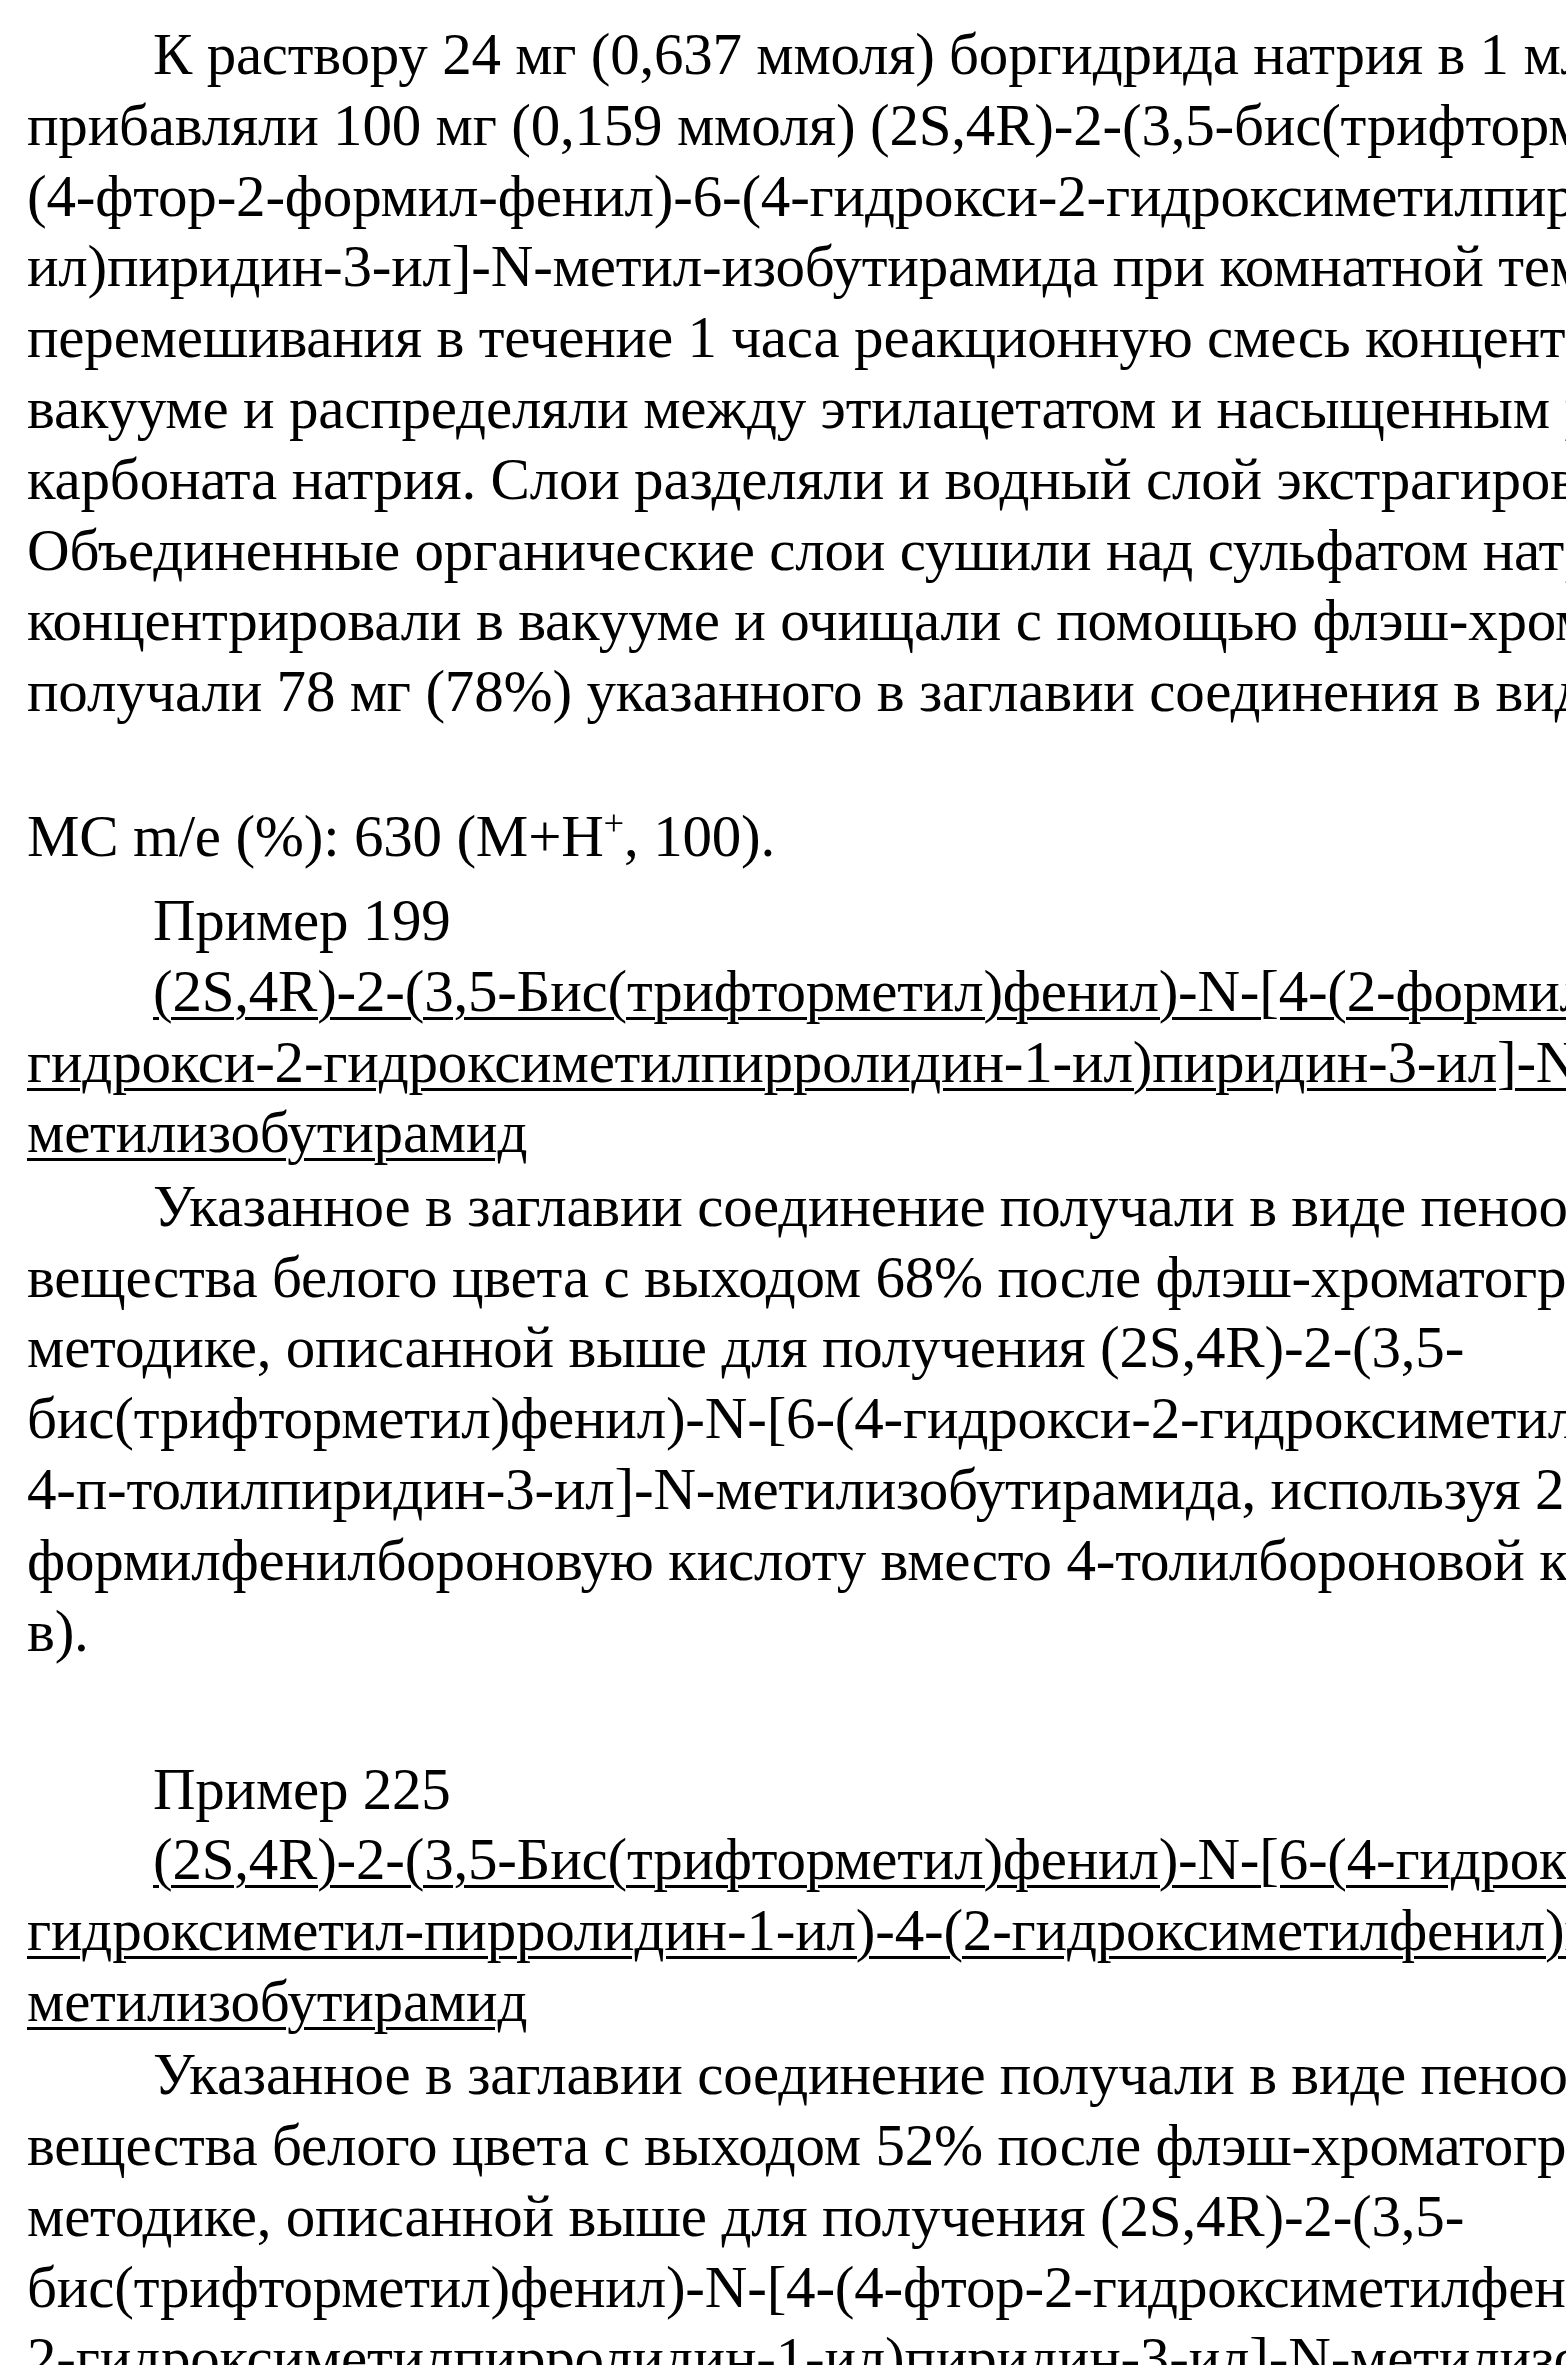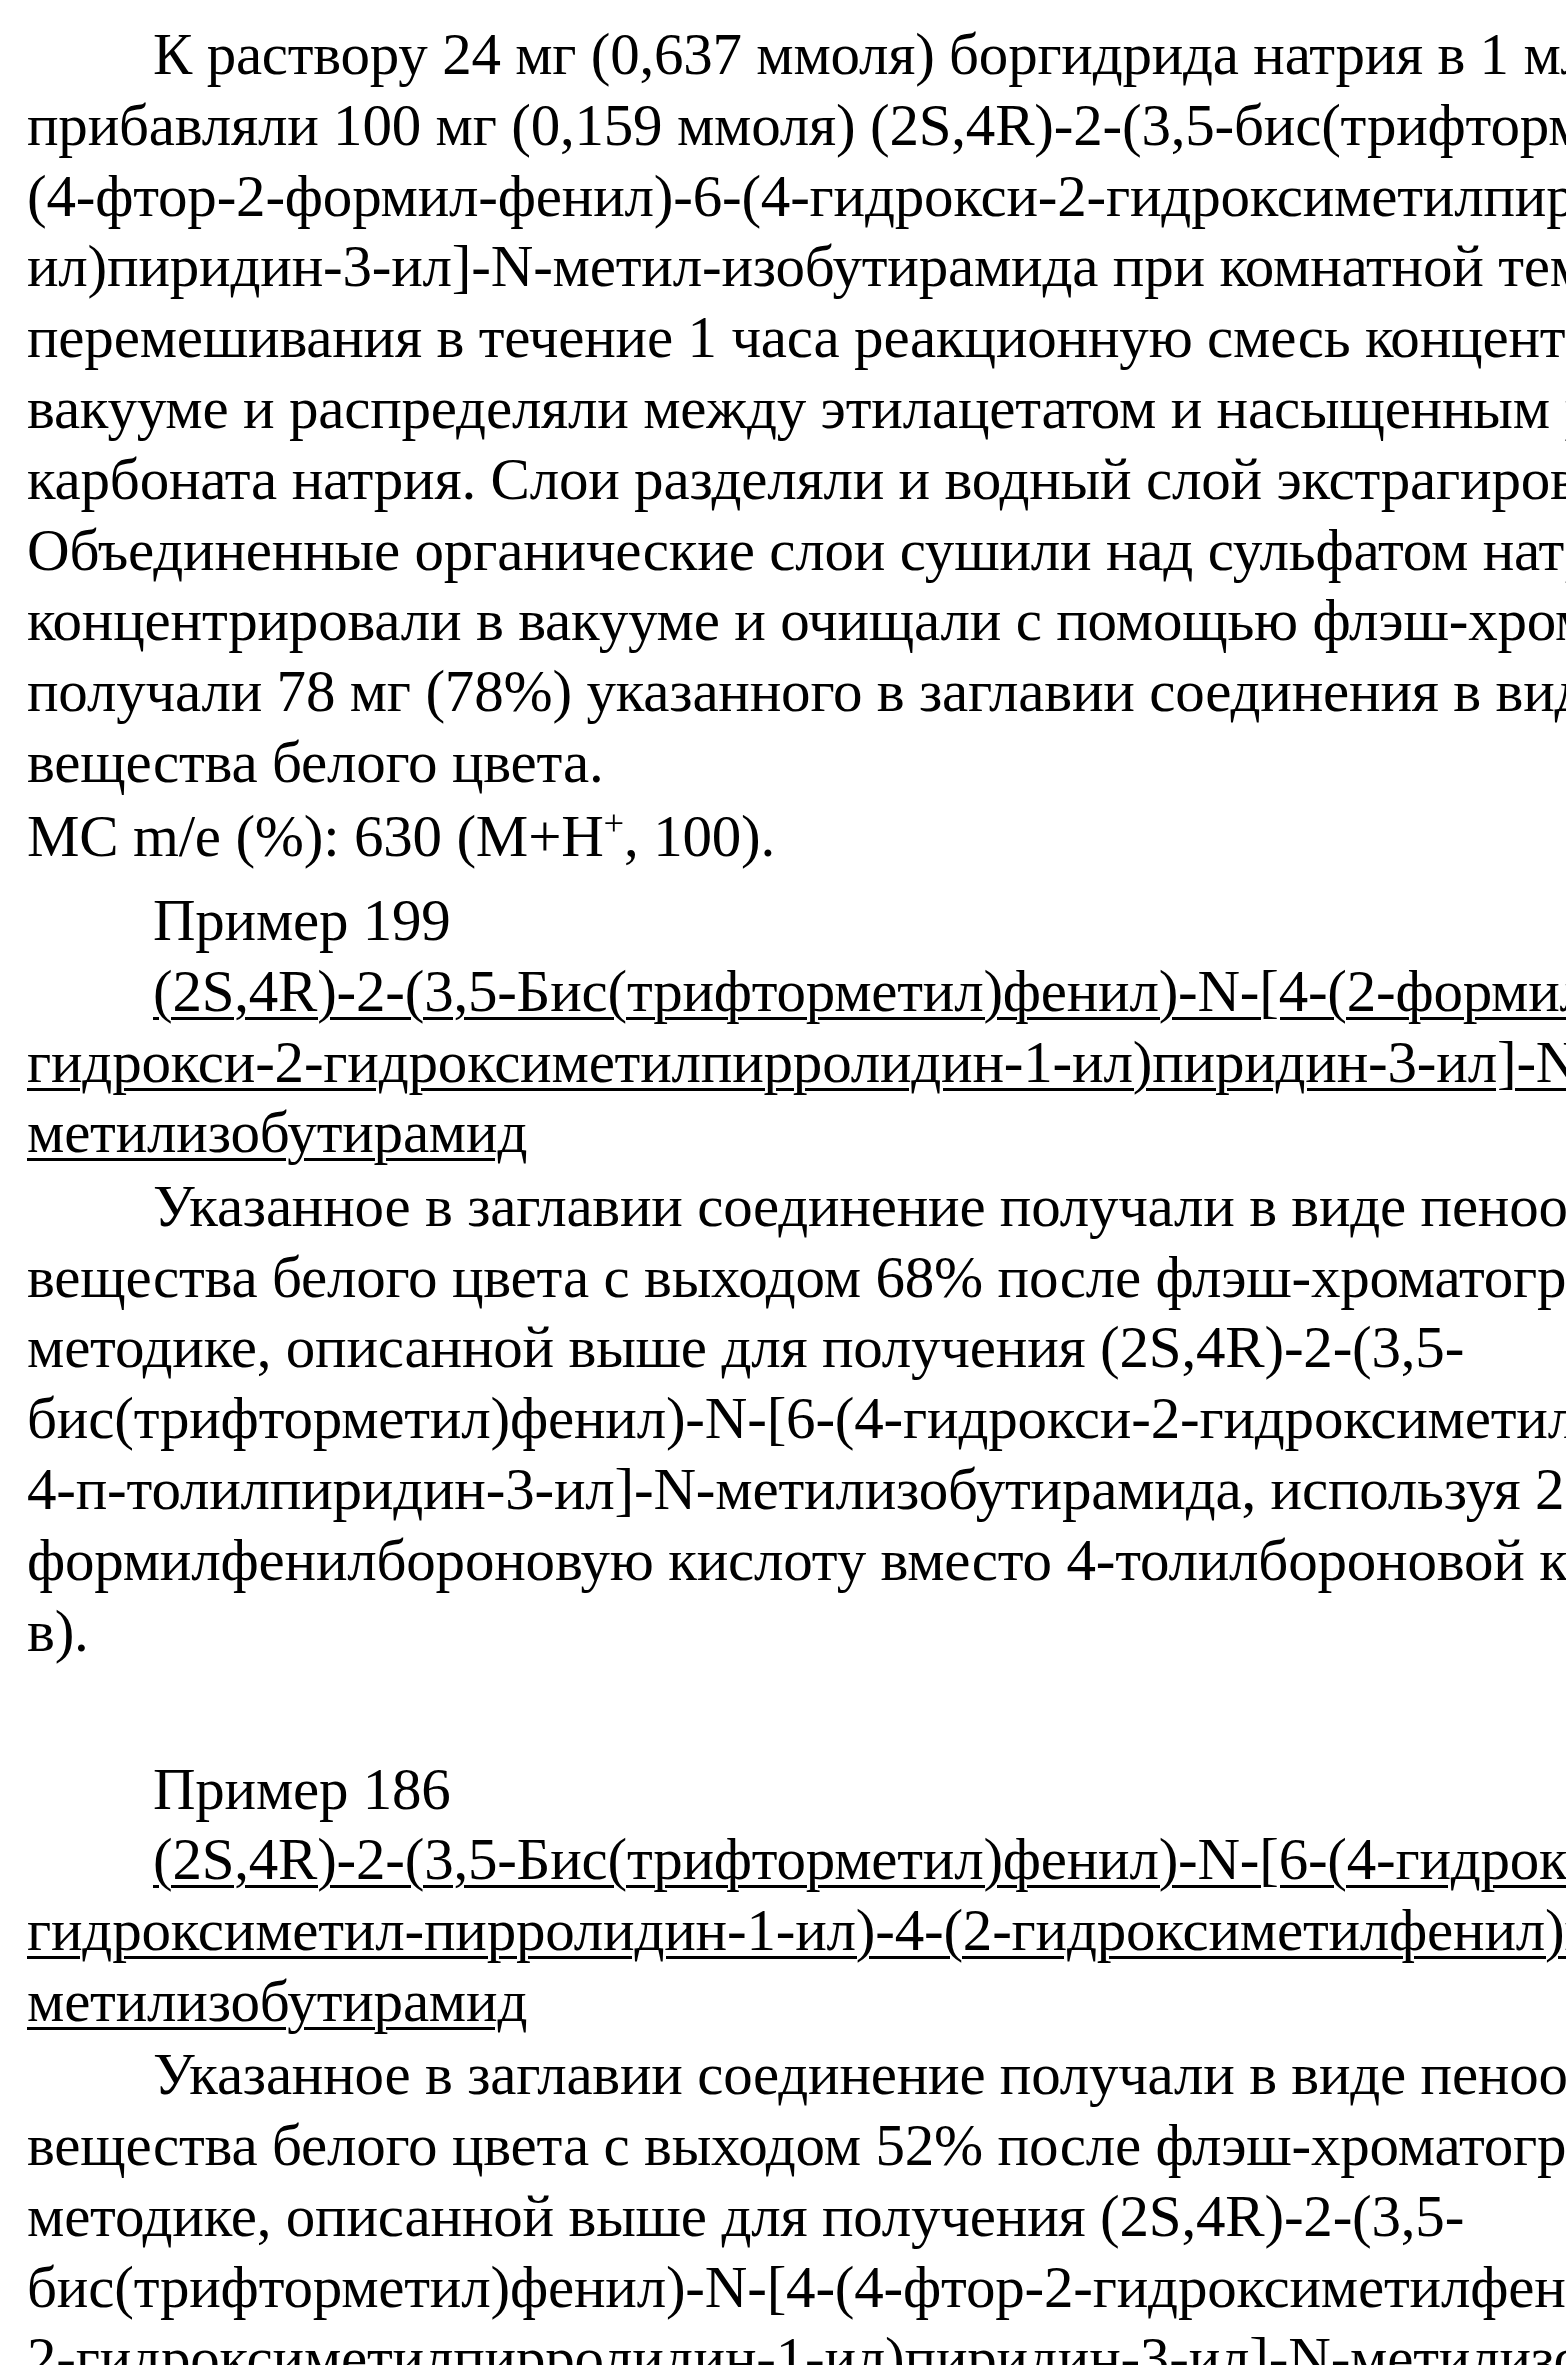--- a/index.html
+++ b/index.html
@@ -55,40 +55,39 @@
   <div class="line indent" style="top: 19px; transform-origin: left top; transform: scaleX(0.9988); font-size: 59px; line-height: 71px;">К раствору 24 мг (0,637 ммоля) боргидрида натрия в 1 мл метанола</div>
   <div class="line" style="top: 90px; font-size: 59px; line-height: 71px;">прибавляли 100 мг (0,159 ммоля) (2S,4R)-2-(3,5-бис(трифторметил)фенил)-N-[4-</div>
   <div class="line" style="top: 161px; font-size: 59px; line-height: 71px;">(4-фтор-2-формил-фенил)-6-(4-гидрокси-2-гидроксиметилпирролидин-1-</div>
   <div class="line" style="top: 231px; font-size: 59px; line-height: 71px;">ил)пиридин-3-ил]-N-метил-изобутирамида при комнатной температуре. После</div>
   <div class="line" style="top: 302px; font-size: 59px; line-height: 71px;">перемешивания в течение 1 часа  реакционную смесь концентрировали в</div>
   <div class="line" style="top: 373px; font-size: 59px; line-height: 71px;">вакууме и распределяли между этилацетатом и насыщенным раствором</div>
   <div class="line" style="top: 444px; font-size: 59px; line-height: 71px;">карбоната натрия. Слои разделяли и водный слой экстрагировали этилацетатом.</div>
   <div class="line" style="top: 515px; font-size: 59px; line-height: 71px;">Объединенные органические слои сушили над сульфатом натрия,</div>
   <div class="line" style="top: 585px; font-size: 59px; line-height: 71px;">концентрировали в вакууме и очищали с помощью флэш-хроматографии,</div>
   <div class="line" style="top: 656px; font-size: 59px; line-height: 71px;">получали 78 мг (78%) указанного в заглавии соединения в виде пенообразного</div>
-  <div class="line" style="top: 727px; font-size: 59px; line-height: 71px;">вещества белого цвета.</div>
 
   <div class="line" style="top: 801px; font-size: 59px; line-height: 71px;"><span class="t">МС m/e (%): 630 (M+H</span><sup>+</sup><span class="t">, 100).</span></div>
 
   <div class="line indent" style="top: 885px; transform-origin: left top; transform: scaleX(0.9988); font-size: 59px; line-height: 71px;"><span class="u" style="display:inline">Пример 199</span></div>
 
   <div class="line indent u" style="top: 956px; transform-origin: left top; transform: scaleX(0.9988); font-size: 59px; line-height: 71px;">(2S,4R)-2-(3,5-Бис(трифторметил)фенил)-N-[4-(2-формилфенил)-6-(4-</div>
   <div class="line u" style="top: 1027px; font-size: 59px; line-height: 71px;">гидрокси-2-гидроксиметилпирролидин-1-ил)пиридин-3-ил]-N-</div>
   <div class="line u" style="top: 1097px; font-size: 59px; line-height: 71px;">метилизобутирамид</div>
 
   <div class="line indent" style="top: 1171px; transform-origin: left top; transform: scaleX(0.9988); font-size: 59px; line-height: 71px;">Указанное в заглавии соединение получали в виде пенообразного</div>
   <div class="line" style="top: 1242px; font-size: 59px; line-height: 71px;">вещества белого цвета с выходом 68% после флэш-хроматографии согласно</div>
   <div class="line" style="top: 1312px; font-size: 59px; line-height: 71px;">методике, описанной выше для получения (2S,4R)-2-(3,5-</div>
   <div class="line" style="top: 1383px; font-size: 59px; line-height: 71px;">бис(трифторметил)фенил)-N-[6-(4-гидрокси-2-гидроксиметилпирролидин-1-ил)-</div>
   <div class="line" style="top: 1454px; font-size: 59px; line-height: 71px;">4-п-толилпиридин-3-ил]-N-метилизобутирамида, используя 2-</div>
   <div class="line" style="top: 1525px; font-size: 59px; line-height: 71px;">формилфенилбороновую кислоту вместо 4-толилбороновой кислоты на стадии</div>
   <div class="line" style="top: 1596px; font-size: 59px; line-height: 71px;">в).</div>
 
 
-  <div class="line indent" style="top: 1754px; transform-origin: left top; transform: scaleX(0.9988); font-size: 59px; line-height: 71px;"><span class="u" style="display:inline">Пример 186</span></div>
+  <div class="line indent" style="top: 1754px; transform-origin: left top; transform: scaleX(0.9988); font-size: 59px; line-height: 71px;"><span class="u" style="display:inline">Пример 225</span></div>
 
   <div class="line indent u" style="top: 1824px; transform-origin: left top; transform: scaleX(0.9988); font-size: 59px; line-height: 71px;">(2S,4R)-2-(3,5-Бис(трифторметил)фенил)-N-[6-(4-гидрокси-2-</div>
   <div class="line u" style="top: 1895px; font-size: 59px; line-height: 71px;">гидроксиметил-пирролидин-1-ил)-4-(2-гидроксиметилфенил)пиридин-3-ил]-N-</div>
   <div class="line u" style="top: 1966px; font-size: 59px; line-height: 71px;">метилизобутирамид</div>
 
   <div class="line indent" style="top: 2039px; transform-origin: left top; transform: scaleX(0.9988); font-size: 59px; line-height: 71px;">Указанное в заглавии соединение получали в виде пенообразного</div>
   <div class="line" style="top: 2110px; font-size: 59px; line-height: 71px;">вещества белого цвета с выходом 52% после флэш-хроматографии согласно</div>
   <div class="line" style="top: 2181px; font-size: 59px; line-height: 71px;">методике, описанной выше для получения  (2S,4R)-2-(3,5-</div>
   <div class="line" style="top: 2252px; font-size: 59px; line-height: 71px;">бис(трифторметил)фенил)-N-[4-(4-фтор-2-гидроксиметилфенил)-6-(4-гидрокси-</div>
   <div class="line" style="top: 2323px; font-size: 59px; line-height: 71px;">2-гидроксиметилпирролидин-1-ил)пиридин-3-ил]-N-метилизобутирамида,</div>

